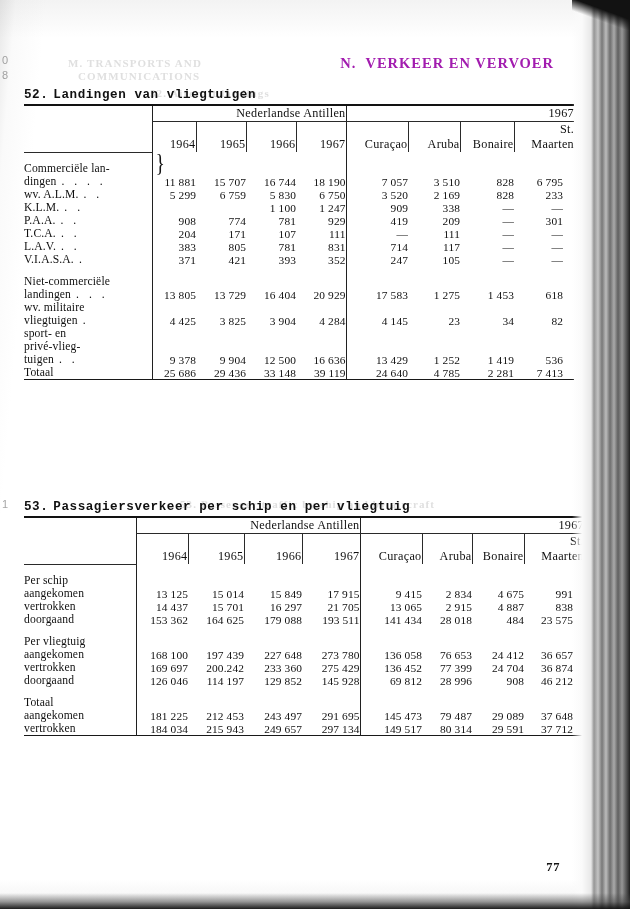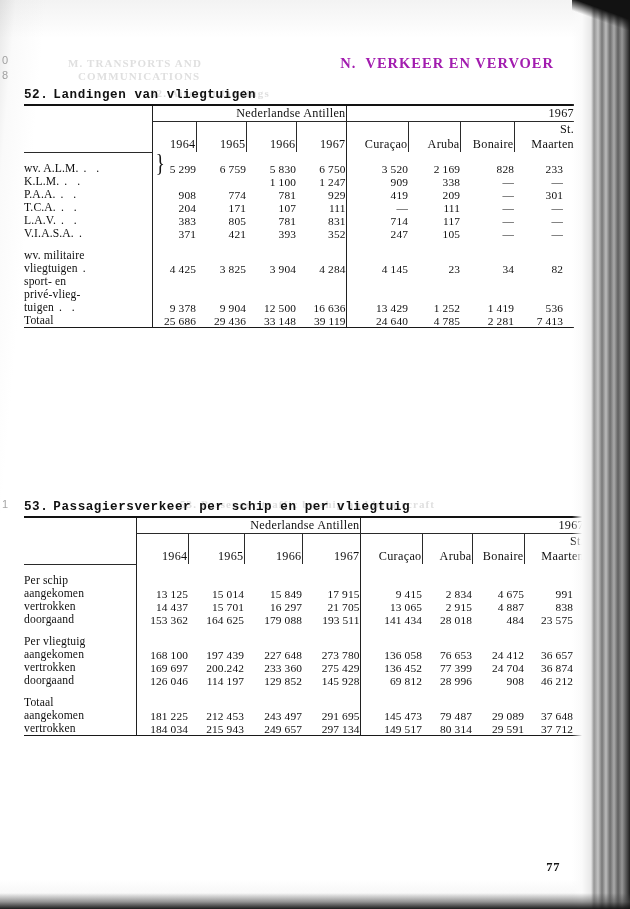--- a/index.html
+++ b/index.html
@@ -271,20 +271,31 @@
         <tr class="spacer">
               <td></td>
               <td class="vl-strong"></td>
               <td colspan="3"></td>
               <td class="vl-strong" colspan="4"></td>
             </tr>
 
         </tbody>
           <tbody id="t52-body">
             <tr>
+              <td class="lbl"><span>Commerciële lan-</span><br><span>dingen</span><span class="leaders">. . . .</span></td>
+              <td class="num vl-strong">11 881</td>
+              <td class="num">15 707</td>
+              <td class="num">16 744</td>
+              <td class="num">18 190</td>
+              <td class="num vl-strong">7 057</td>
+              <td class="num">3 510</td>
+              <td class="num">828</td>
+              <td class="num wide">6 795</td>
+            </tr>
+            <tr>
               <td class="lbl ind1"><span>wv. A.L.M.</span><span class="leaders">. .</span></td>
               <td class="num vl-strong">5 299</td>
               <td class="num">6 759</td>
               <td class="num">5 830</td>
               <td class="num">6 750</td>
               <td class="num vl-strong">3 520</td>
               <td class="num">2 169</td>
               <td class="num">828</td>
               <td class="num wide">233</td>
             </tr>
@@ -341,20 +352,31 @@
               <td class="num vl-strong">247</td>
               <td class="num">105</td>
               <td class="num dash">—</td>
               <td class="num wide dash">—</td>
             </tr>
             <tr class="spacer">
               <td></td>
               <td class="vl-strong"></td>
               <td colspan="3"></td>
               <td class="vl-strong" colspan="4"></td>
+            </tr>
+            <tr>
+              <td class="lbl"><span>Niet-commerciële</span><br><span>landingen</span><span class="leaders">. . .</span></td>
+              <td class="num vl-strong">13 805</td>
+              <td class="num">13 729</td>
+              <td class="num">16 404</td>
+              <td class="num">20 929</td>
+              <td class="num vl-strong">17 583</td>
+              <td class="num">1 275</td>
+              <td class="num">1 453</td>
+              <td class="num wide">618</td>
             </tr>
             <tr>
               <td class="lbl ind1"><span>wv. militaire</span><br><span>vliegtuigen</span><span class="leaders">.</span></td>
               <td class="num vl-strong">4 425</td>
               <td class="num">3 825</td>
               <td class="num">3 904</td>
               <td class="num">4 284</td>
               <td class="num vl-strong">4 145</td>
               <td class="num">23</td>
               <td class="num">34</td>

